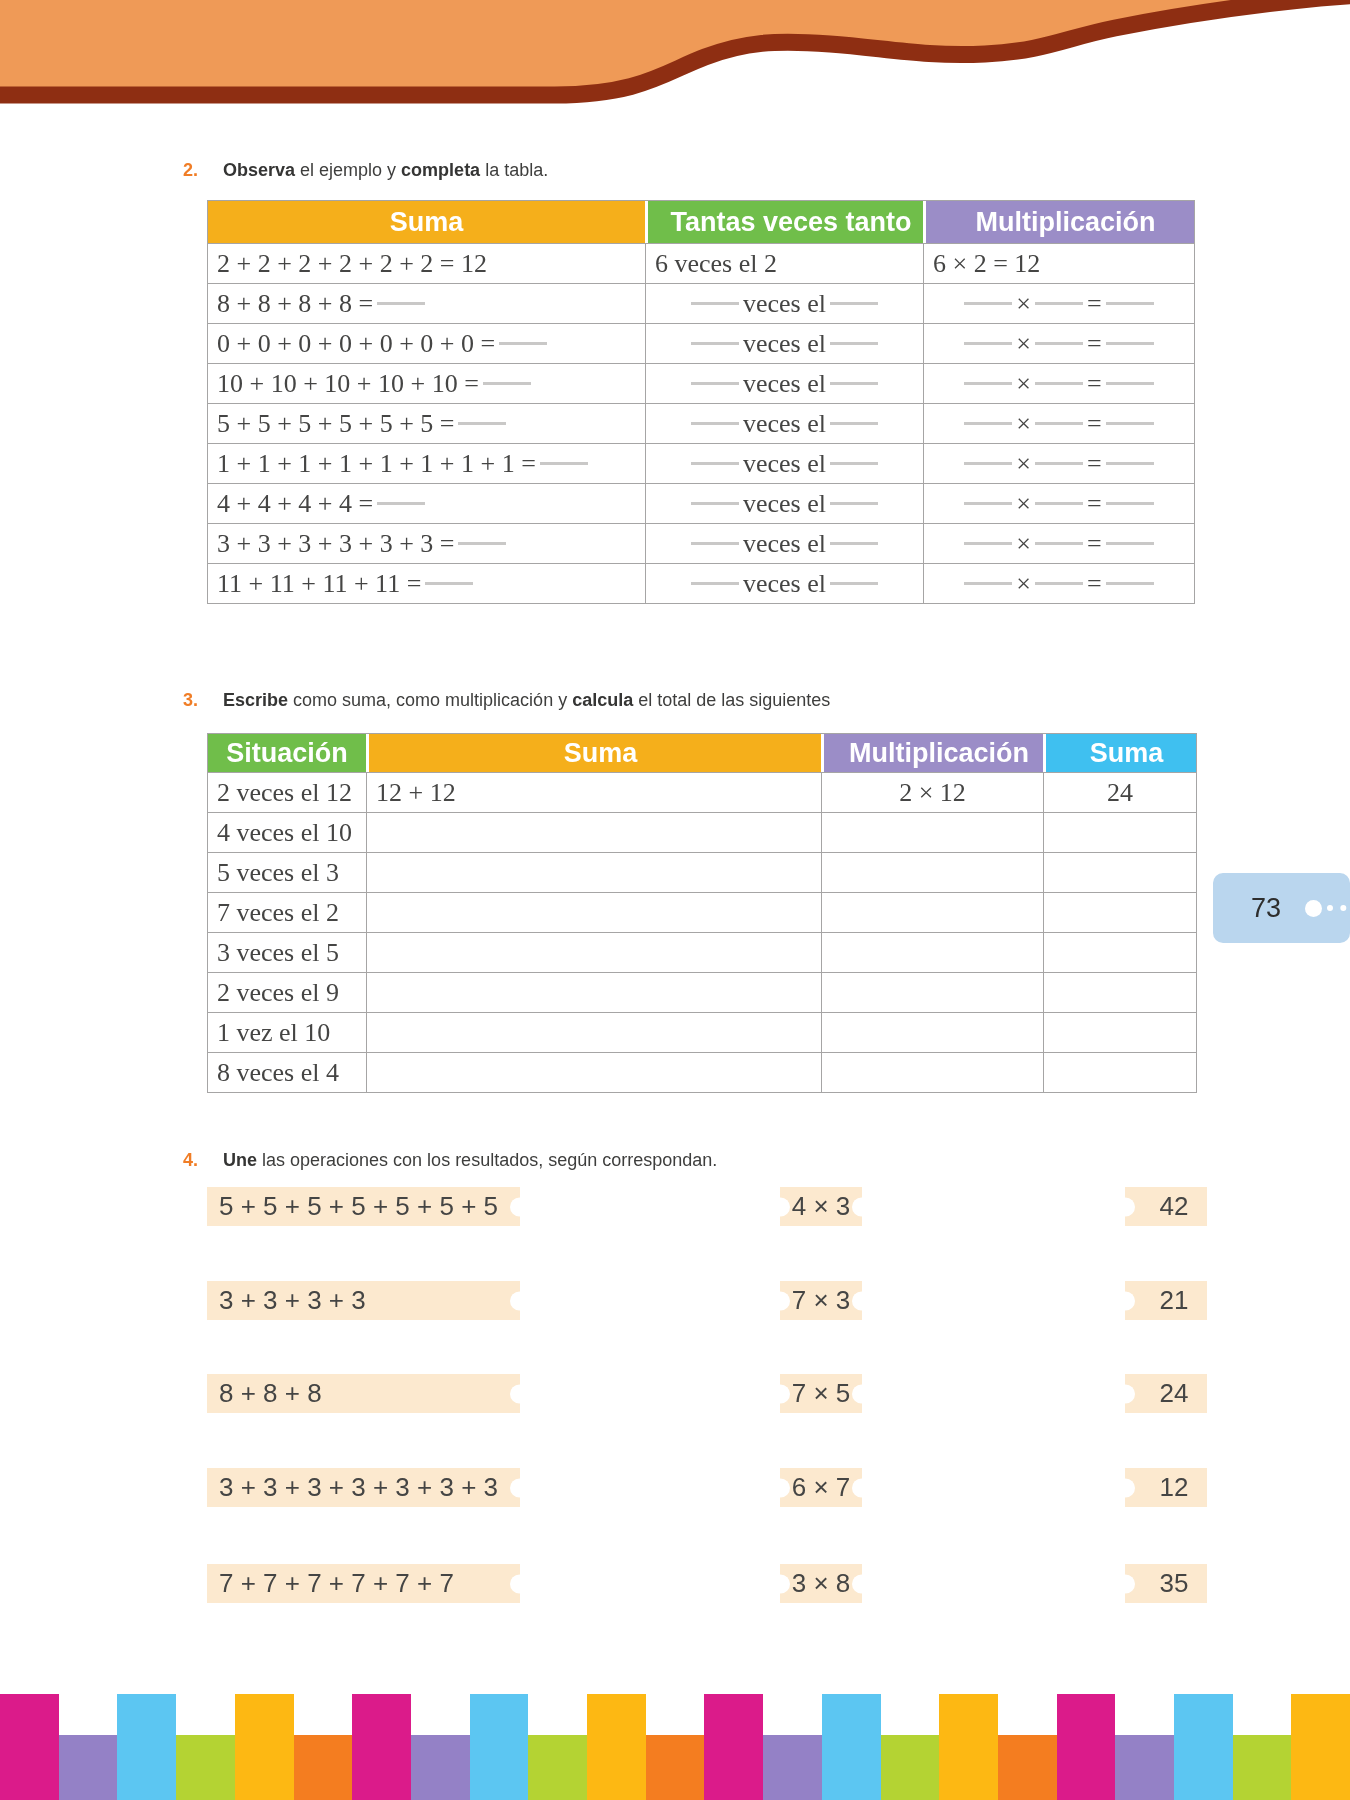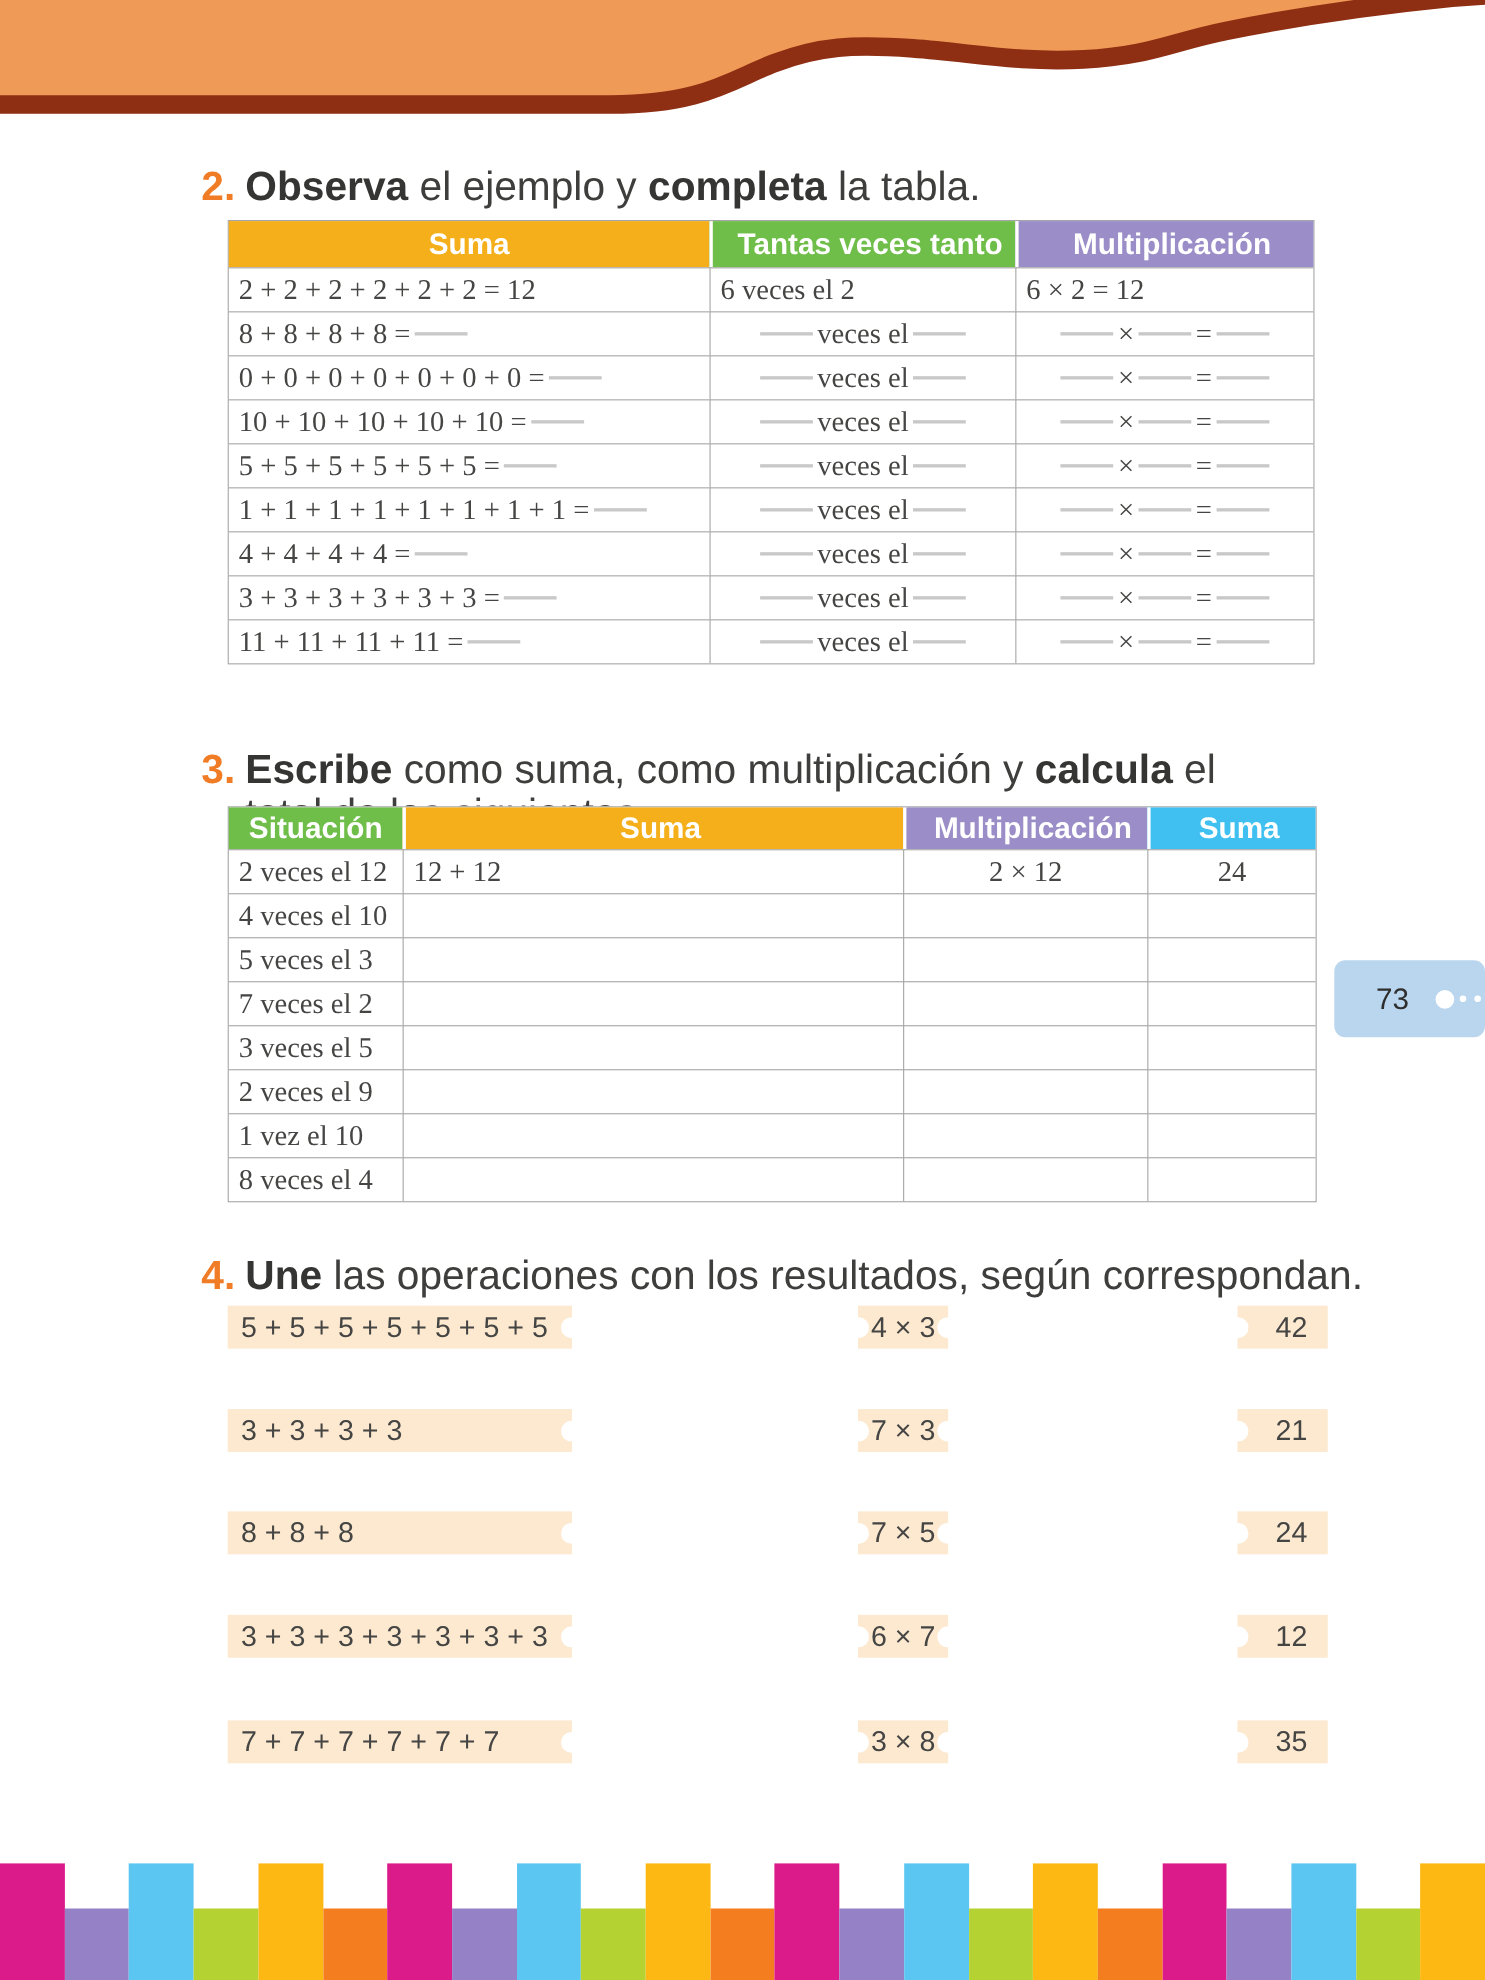--- a/index.html
+++ b/index.html
@@ -8,21 +8,21 @@
     --tab-blue:#BAD6EE; --tile:#FCE9CF; --accent:#F07D26;
     --ink:#3E3E3D; --cell-ink:#454544; --line:#A6A5A5; --blank:#C9C8C7;
   }
   *{margin:0;padding:0;box-sizing:border-box;}
   html,body{background:#fff;}
   #page{position:relative;width:1350px;height:1800px;background:#fff;overflow:hidden;
     font-family:"Liberation Sans", sans-serif;color:var(--ink);}
   
   #wave{position:absolute;left:0;top:0;width:1350px;height:130px;}
   
-  .ex-head{position:absolute;font-size:37px;line-height:40px;color:var(--ink);white-space:nowrap;}
+  .ex-head{position:absolute;font-size:18px;line-height:40px;color:var(--ink);white-space:nowrap;}
   .ex-head .num{display:inline-block;width:40px;color:var(--accent);font-weight:700;vertical-align:top;}
   .ex-head .ht{display:inline-block;vertical-align:top;white-space:normal;}
   .ex-head b{font-weight:700;color:#353534;}
   #ex3-head .ht{width:900px;}
   
   .tbl{position:absolute;display:grid;border:1px solid var(--line);background:#fff;}
   #table1{left:207px;top:200px;grid-template-columns:437px 278px 271px;grid-template-rows:42px repeat(9,40px);}
   #table2{left:207px;top:733px;grid-template-columns:158px 455px 222px 153px;grid-template-rows:38px repeat(8,40px);}
   .tbl .h{display:flex;align-items:center;justify-content:center;color:#fff;font-weight:700;font-size:27px;}
   .tbl .h + .h{border-left:3px solid #fff;padding-left:11px;}

